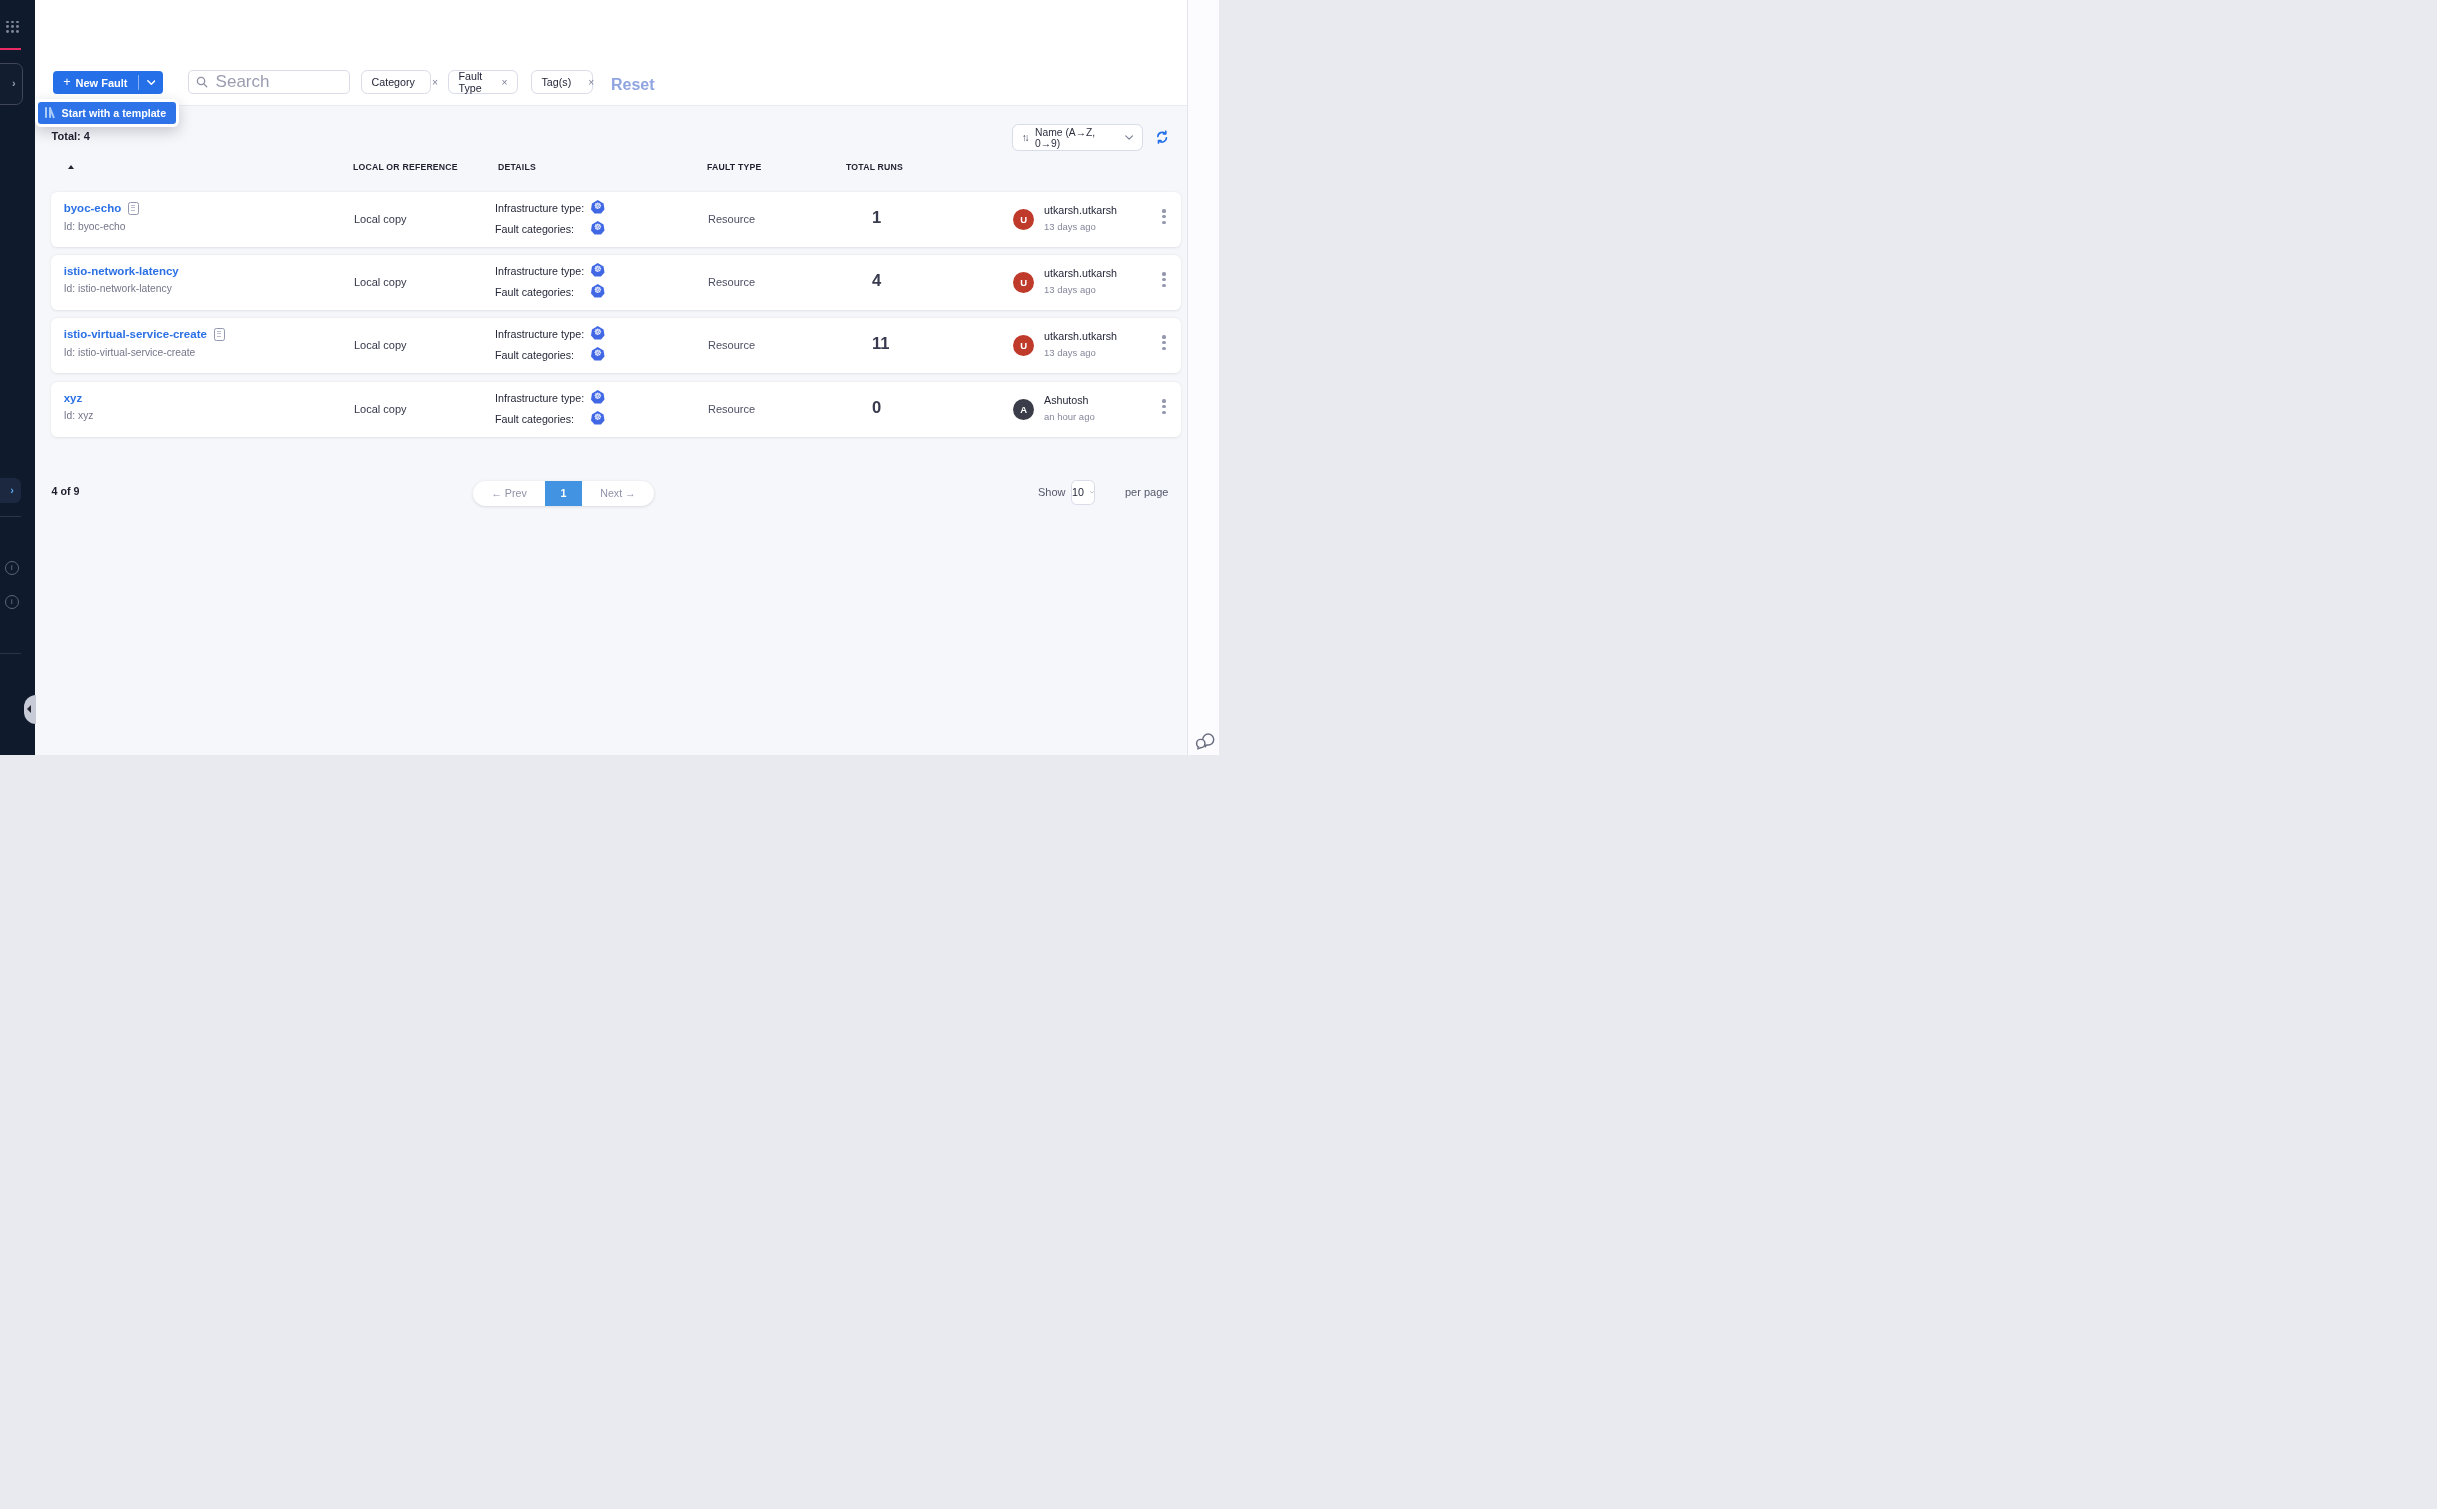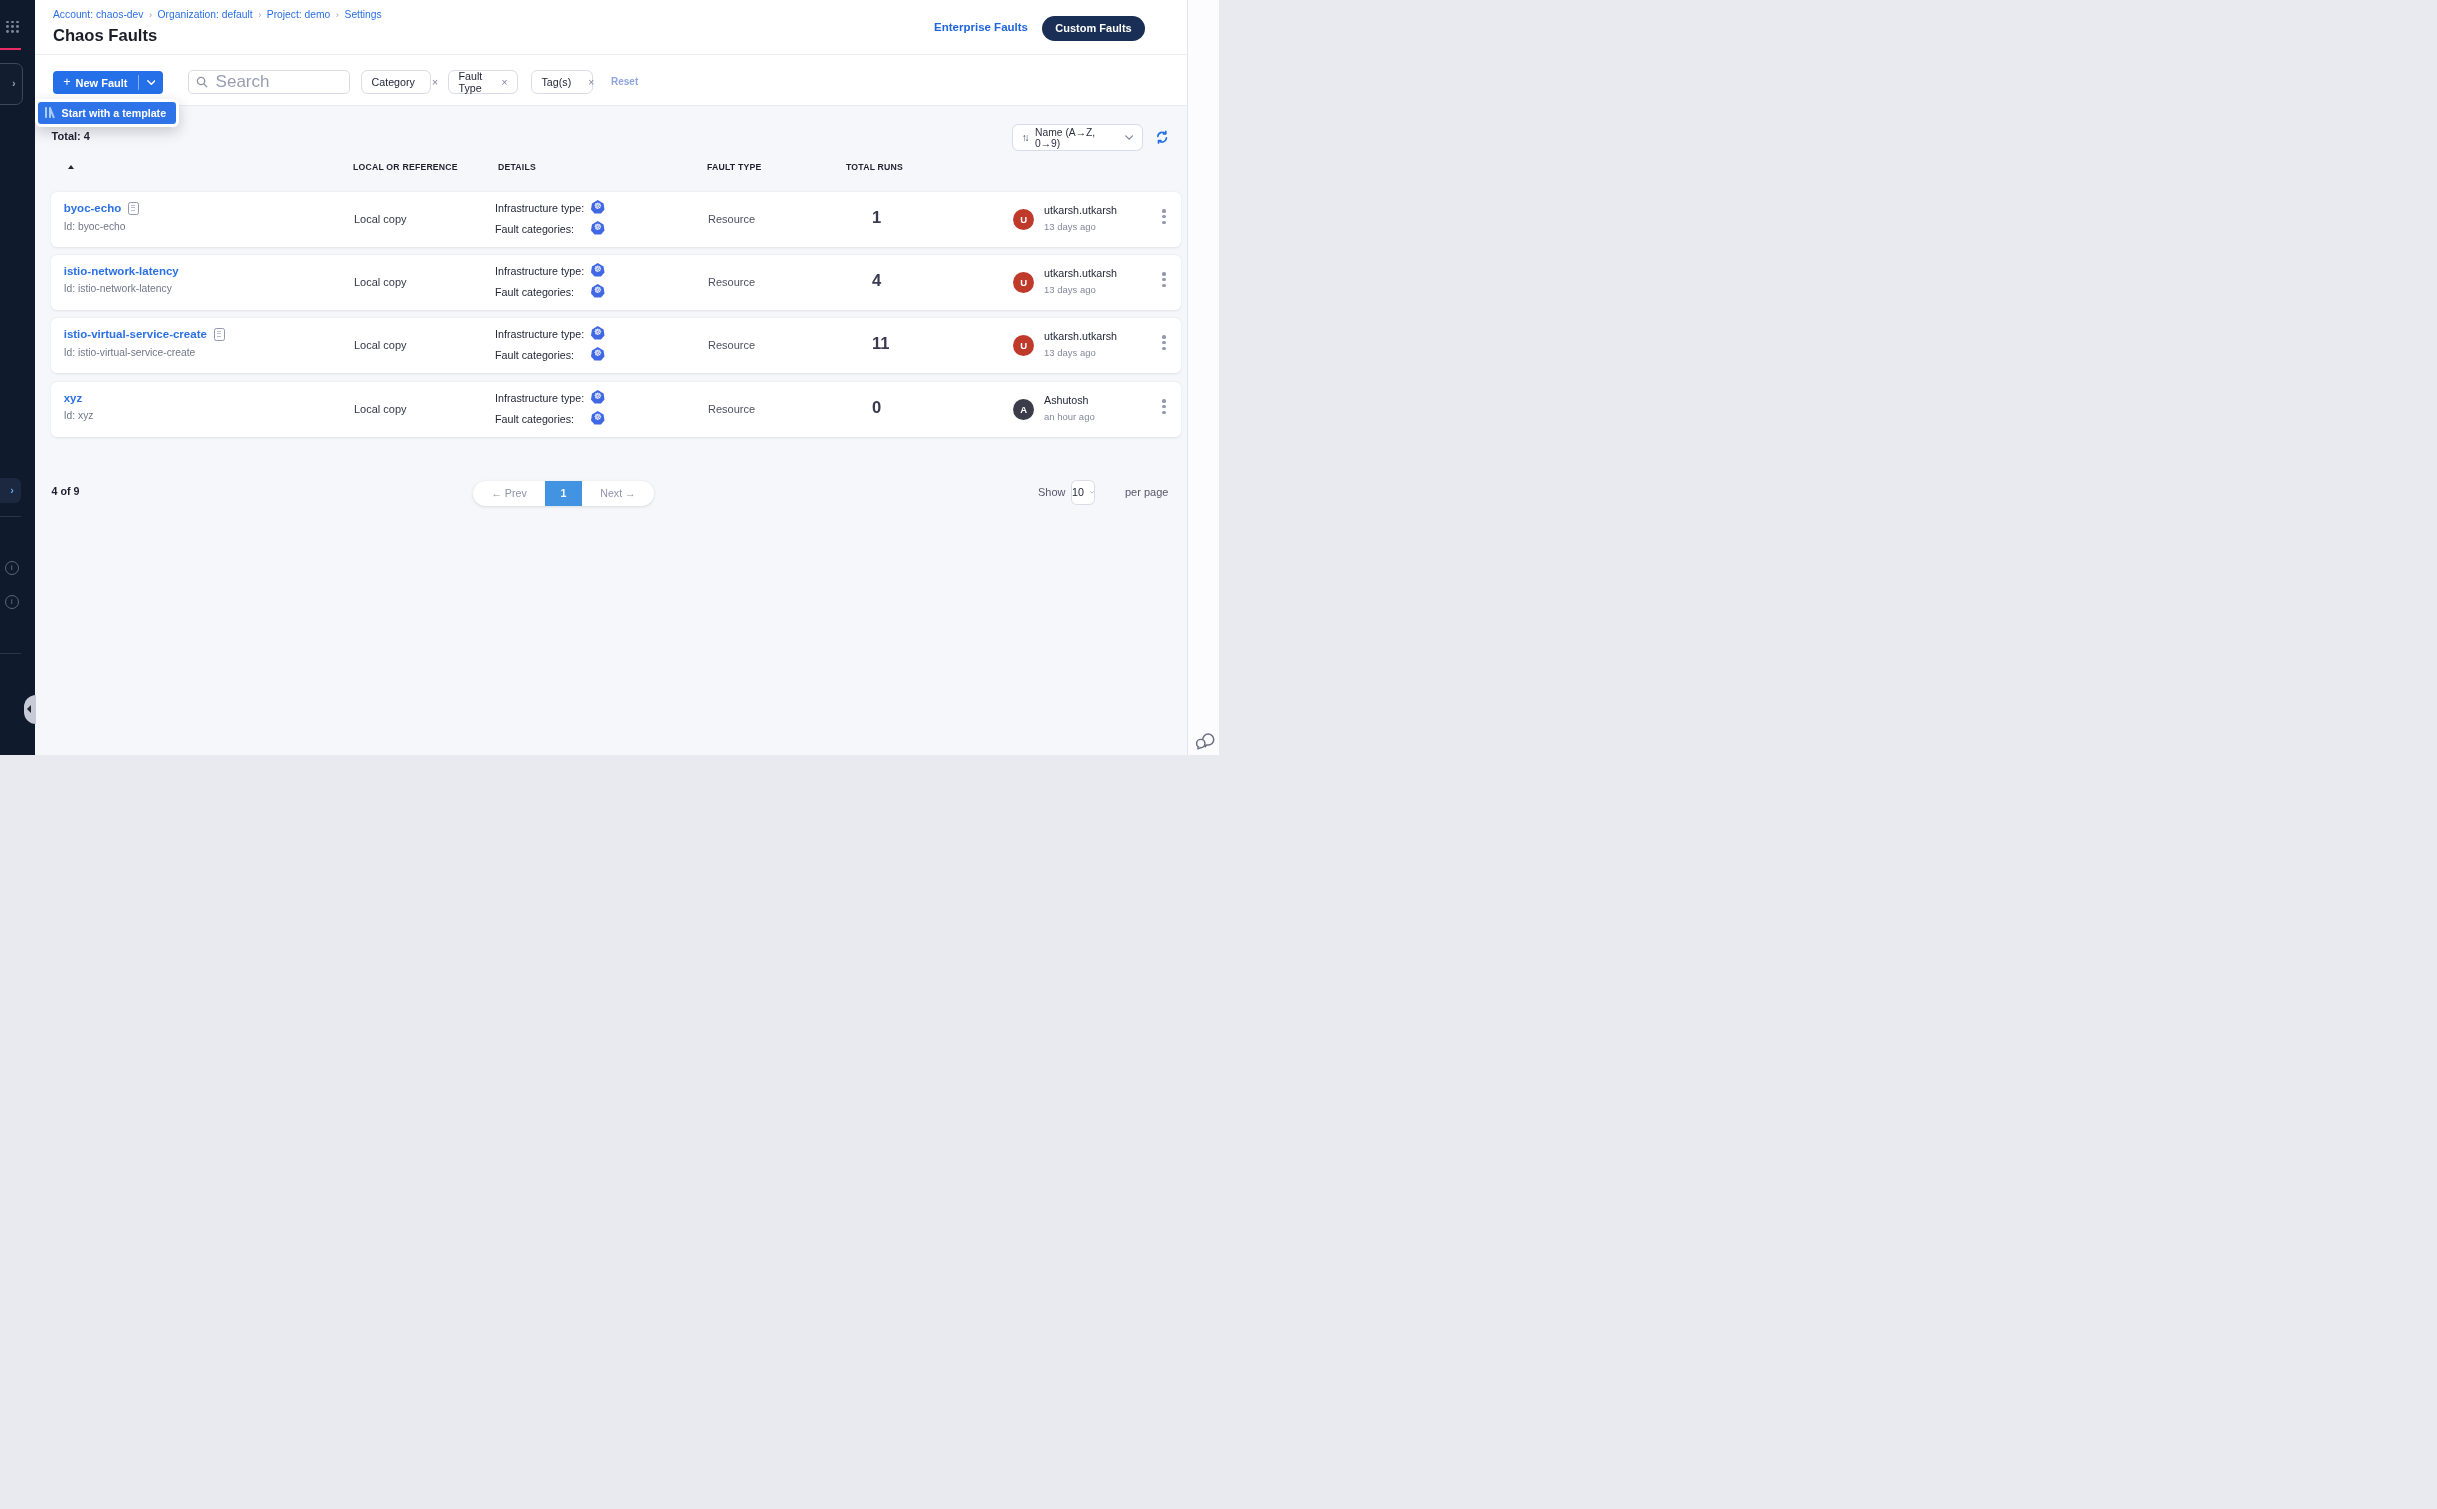--- a/index.html
+++ b/index.html
@@ -42,21 +42,21 @@
   .nf-plus{font-size:12.7px;font-weight:400;position:relative;top:-0.8px;}
   .nf-sep{width:0.8px;background:rgba(255,255,255,.45);margin:4px 0;}
   .nf-caret{display:flex;align-items:center;padding:0 8px;}
   .searchbox{position:absolute;left:153px;top:70px;width:162px;height:24px;background:#fff;border:0.8px solid #d9dbe8;
              border-radius:4.8px;display:flex;align-items:center;gap:5.5px;padding:0 7.1px;box-sizing:border-box;}
   .searchbox input{border:none;outline:none;font-size:17px;color:#33364a;width:119px;font-family:inherit;background:transparent;}
   .searchbox input::placeholder{color:#9a9db0;}
   .chip{position:absolute;top:70px;height:24px;background:#fff;border:0.8px solid #d9dbe8;border-radius:6.3px;
         display:flex;align-items:center;gap:17px;padding:0 9.5px;box-sizing:border-box;font-size:10.7px;color:#25273a;}
   .chip .x{color:#7d8198;font-size:10.3px;}
-  .reset{position:absolute;left:576px;top:76px;font-size:10px;color:#8fa4e0;font-weight:700;}
+  .reset{position:absolute;left:576px;top:76px;font-size:16px;color:#8fa4e0;font-weight:700;}
   
   .dropdown-panel{position:absolute;left:0;top:99px;width:144px;height:28px;background:#fff;
                   border-radius:0 6.3px 6.3px 6.3px;box-shadow:0 4.8px 14.3px rgba(30,35,60,.22);z-index:6;
                   display:flex;align-items:center;padding:0 3.2px;box-sizing:border-box;}
   .menu-item{flex:1;height:21.4px;background:#2e74e8;border-radius:3.2px;display:flex;align-items:center;
              gap:6.3px;padding:0 7.1px;color:#fff;font-size:10.7px;font-weight:700;}
   .tpl-icon{display:flex;gap:2px;align-items:flex-end;height:11px;}
   .tpl-icon i{display:block;width:2px;height:11px;background:#a9cdf8;border-radius:0.8px;}
   .tpl-icon i.slant{transform:rotate(-22deg);transform-origin:bottom;}
   
@@ -150,28 +150,20 @@
   <div class="main">
     <div class="gutter">
       <svg class="chat" width="21.4" height="22" viewBox="0 0 27 28">
         <path d="M11 13.5a7 7 0 1 1 7 7h-2.2l-1.6 2.2-0.6-2.5" fill="none" stroke="#6a6d80" stroke-width="1.9" stroke-linecap="round" stroke-linejoin="round"></path>
         <circle cx="8.5" cy="18.5" r="5.3" fill="#fcfcfe" stroke="#6a6d80" stroke-width="1.9"></circle>
         <path d="M5.5 22.5 4.6 25.4 8 24" fill="#fcfcfe" stroke="#6a6d80" stroke-width="1.6" stroke-linejoin="round"></path>
       </svg>
     </div>
 
     <div class="topbar">
-      <div class="band1">
-        <div class="crumbs">
-          <a>Account: chaos-dev</a><span class="crumb-sep">›</span><a>Organization: default</a><span class="crumb-sep">›</span><a>Project: demo</a><span class="crumb-sep">›</span><a>Settings</a>
-        </div>
-        <div class="page-title">Chaos Faults</div>
-        <span class="ent-link">Enterprise Faults</span>
-        <button class="custom-btn">Custom Faults</button>
-      </div>
 
       <div class="newfault">
         <div class="nf-main">
           <span class="nf-plus">+</span>
           <span>New Fault</span>
         </div>
         <div class="nf-sep"></div>
         <div class="nf-caret">
           <svg width="8.7" height="5.5" viewBox="0 0 11 7">
               <path d="M1 1l4.5 4.3L10 1" stroke="#fff" stroke-width="1.8" fill="none" stroke-linecap="round" stroke-linejoin="round"></path>

